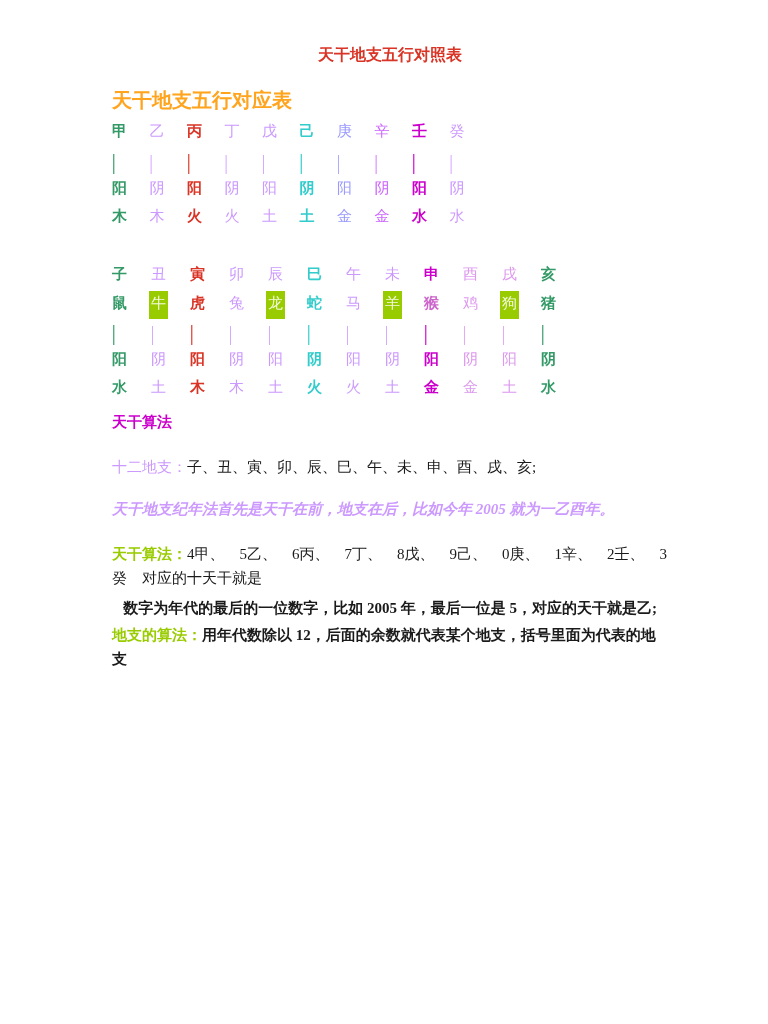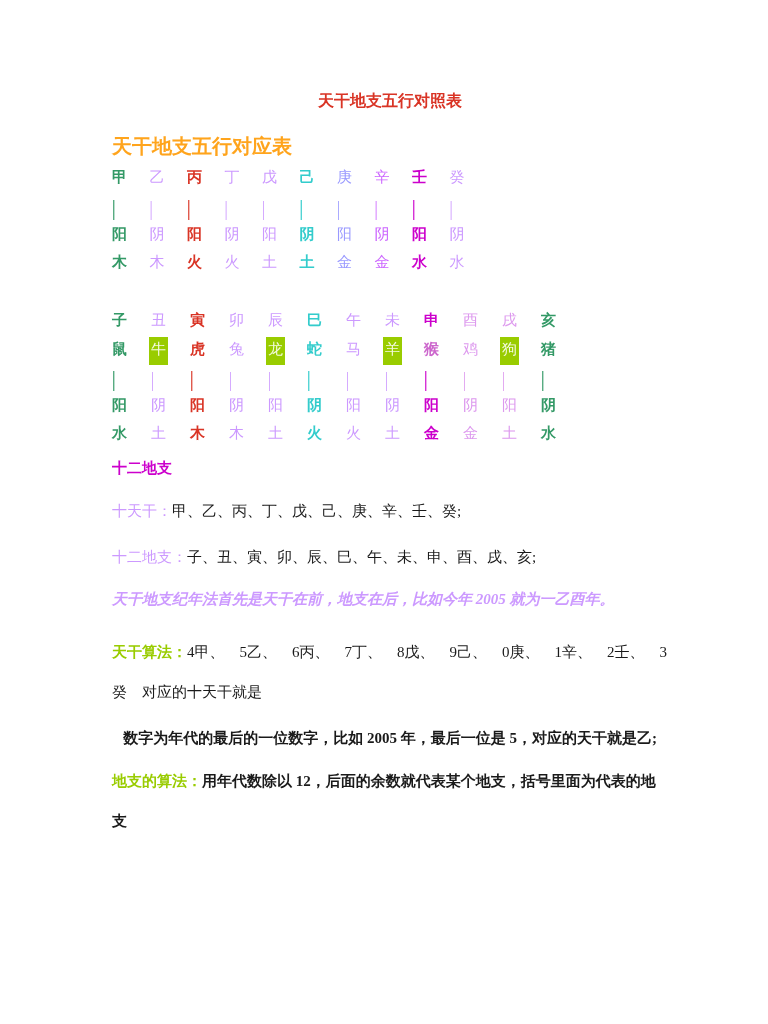--- a/index.html
+++ b/index.html
@@ -1,18 +1,18 @@
 <!DOCTYPE html>
 <html style="--red: #d93425; --orange: #ffa41c; --green: #339966; --lavender: #cc99ff; --pink_lavender: #dd99ee; --periwinkle: #9999ff; --violet: #cc66ff; --cyan: #33cccc; --sky: #33ccff; --magenta: #cc00cc; --magenta_light: #cc66cc; --yellow_green: #99cc00; --highlight_text: #f4fadf; --text: #1a1a1a;"><head>
 <meta charset="utf-8">
 <style>
   html,body{margin:0;padding:0;background:#ffffff;}
   .page{
     width:768px;height:1024px;box-sizing:border-box;
-    padding:90px 100px 0 112px;background:#ffffff;
+    padding:44px 100px 0 112px;background:#ffffff;
     font-family:"Liberation Serif","DejaVu Serif",serif;
     color:var(--text);overflow:hidden;
   }
   .doc-title{
     text-align:center;font-size:16px;font-weight:bold;color:var(--red);
     height:22px;line-height:22px;margin:0 0 24px 0;
   }
   .sec-heading{
     font-size:20px;font-weight:bold;color:var(--orange);
     height:20px;line-height:20px;margin:0 0 8px 0;
@@ -23,21 +23,21 @@
   .t-col{display:flex;flex-direction:column;align-items:flex-start;font-size:15px;}
   .stem-table .t-col{width:37.5px;}
   .branch-table .t-col{width:39px;}
   .t-col.bold{font-weight:bold;}
   .t-char{height:30px;line-height:26px;}
   .t-animal{height:28px;line-height:24px;}
   .t-animal.hl{background:var(--yellow_green);color:var(--highlight_text);padding:0 2px;margin-left:-2px;}
   .t-bar{height:27px;line-height:24px;font-size:16px;transform:scaleY(1.25);transform-origin:top;}
   .t-yy{height:28px;line-height:26px;}
   .t-el{height:30px;line-height:26px;}
-  p{margin:0;font-size:15px;line-height:40px;}
+  p{margin:0;font-size:15px;line-height:24px;}
   .p-nian{margin-top:8px;font-weight:bold;color:var(--magenta);height:20px;line-height:20px;}
   .p-method{margin-top:8px;font-weight:bold;color:var(--sky);height:20px;line-height:20px;}
   .p-remember{margin-top:2px;margin-left:66px;font-weight:bold;color:var(--lavender);height:20px;line-height:20px;}
   .p-tiangan{margin-top:22px;height:22px;line-height:22px;}
   .p-dizhi{margin-top:24px;height:22px;line-height:22px;}
   .p-jinian{margin-top:20px;font-weight:bold;color:var(--lavender);height:22px;line-height:22px;font-style:italic;}
   .p-tgsf{margin-top:22px;}
   .p-shuzi{margin-top:6px;font-weight:bold;text-align:center;}
   .p-dzsf{margin-top:3px;font-weight:bold;}
   .lbl-lavender{color:var(--lavender);}
@@ -195,25 +195,24 @@
       </div>
       <div class="t-col bold" style="color: rgb(51, 153, 102);">
         <span class="t-char">亥</span>
         <span class="t-animal">猪</span>
         <span class="t-bar">|</span>
         <span class="t-yy">阴</span>
         <span class="t-el">水</span>
       </div>
     </div>
 
-  <p class="p-nian">十二地支</p>
-
-
-
-  <p class="p-tiangan"><span class="lbl-lavender">十天干：</span><span>甲、乙、丙、丁、戊、己、庚、辛、壬、癸;</span></p>
+  <p class="p-nian">天干算法</p>
+
+
+
 
   <p class="p-dizhi"><span class="lbl-lavender">十二地支：</span><span>子、丑、寅、卯、辰、巳、午、未、申、酉、戌、亥;</span></p>
 
   <p class="p-jinian">天干地支纪年法首先是天干在前，地支在后，比如今年 2005 就为一乙酉年。</p>
 
   <p class="p-tgsf"><span class="lbl-green">天干算法：</span><span>4甲、　5乙、　6丙、　7丁、　8戊、　9己、　0庚、　1辛、　2壬、　3癸　对应的十天干就是</span></p>
 
   <p class="p-shuzi">数字为年代的最后的一位数字，比如 2005 年，最后一位是 5，对应的天干就是乙;</p>
 
   <p class="p-dzsf"><span class="lbl-green">地支的算法：</span><span>用年代数除以 12，后面的余数就代表某个地支，括号里面为代表的地支</span></p>

